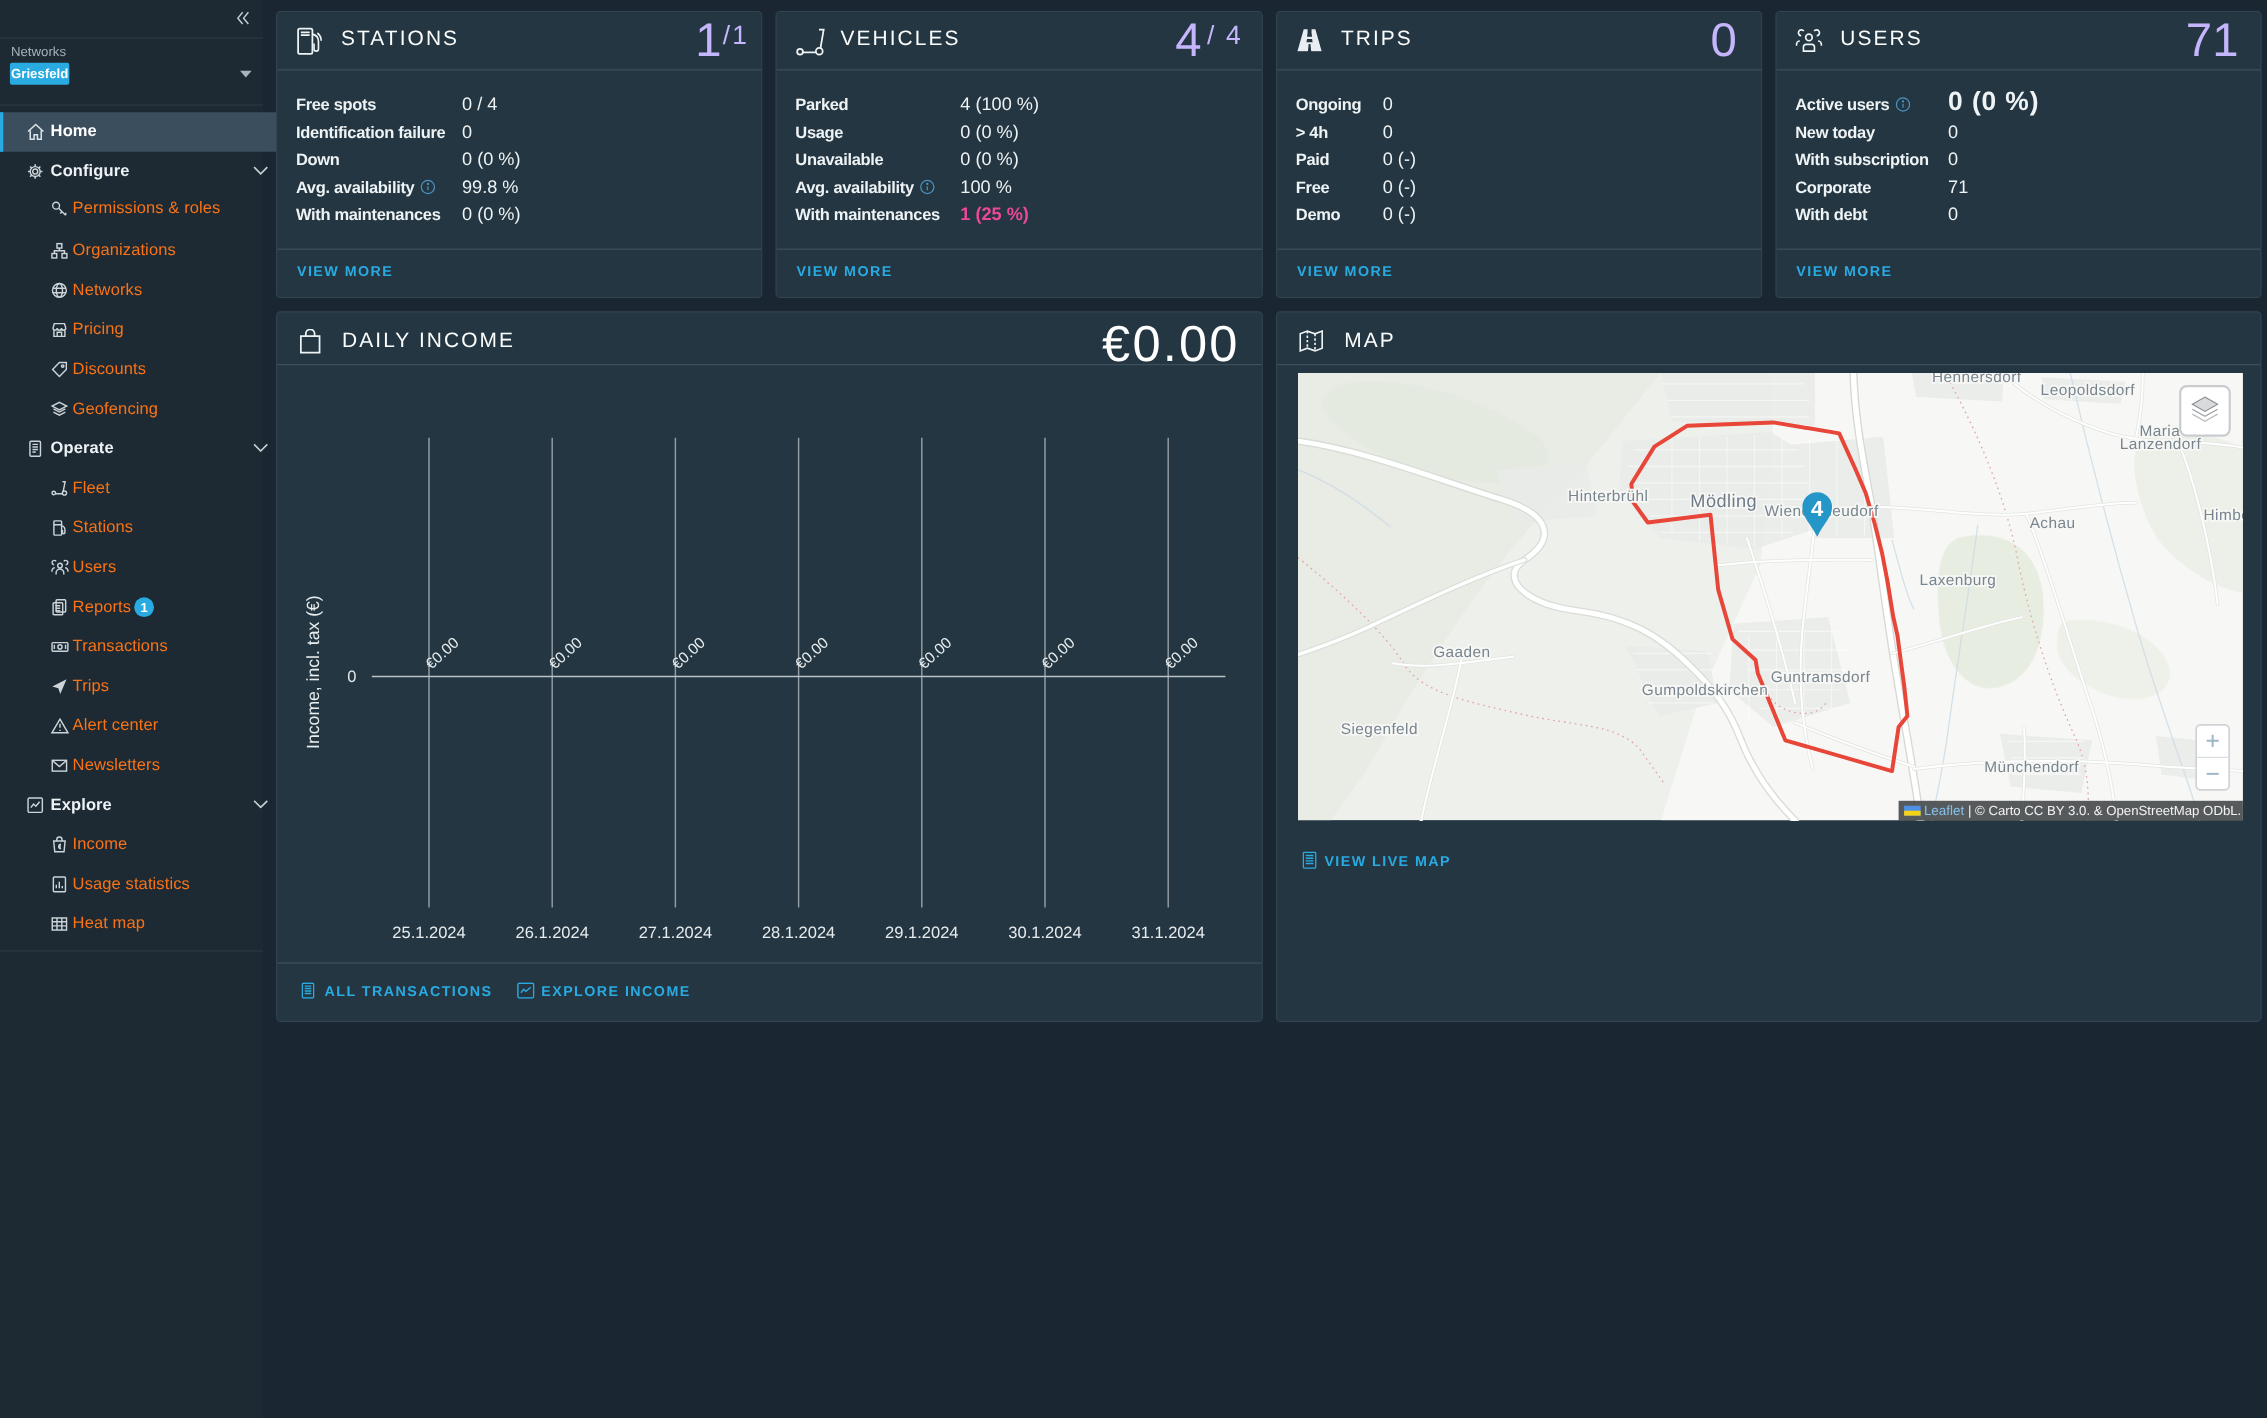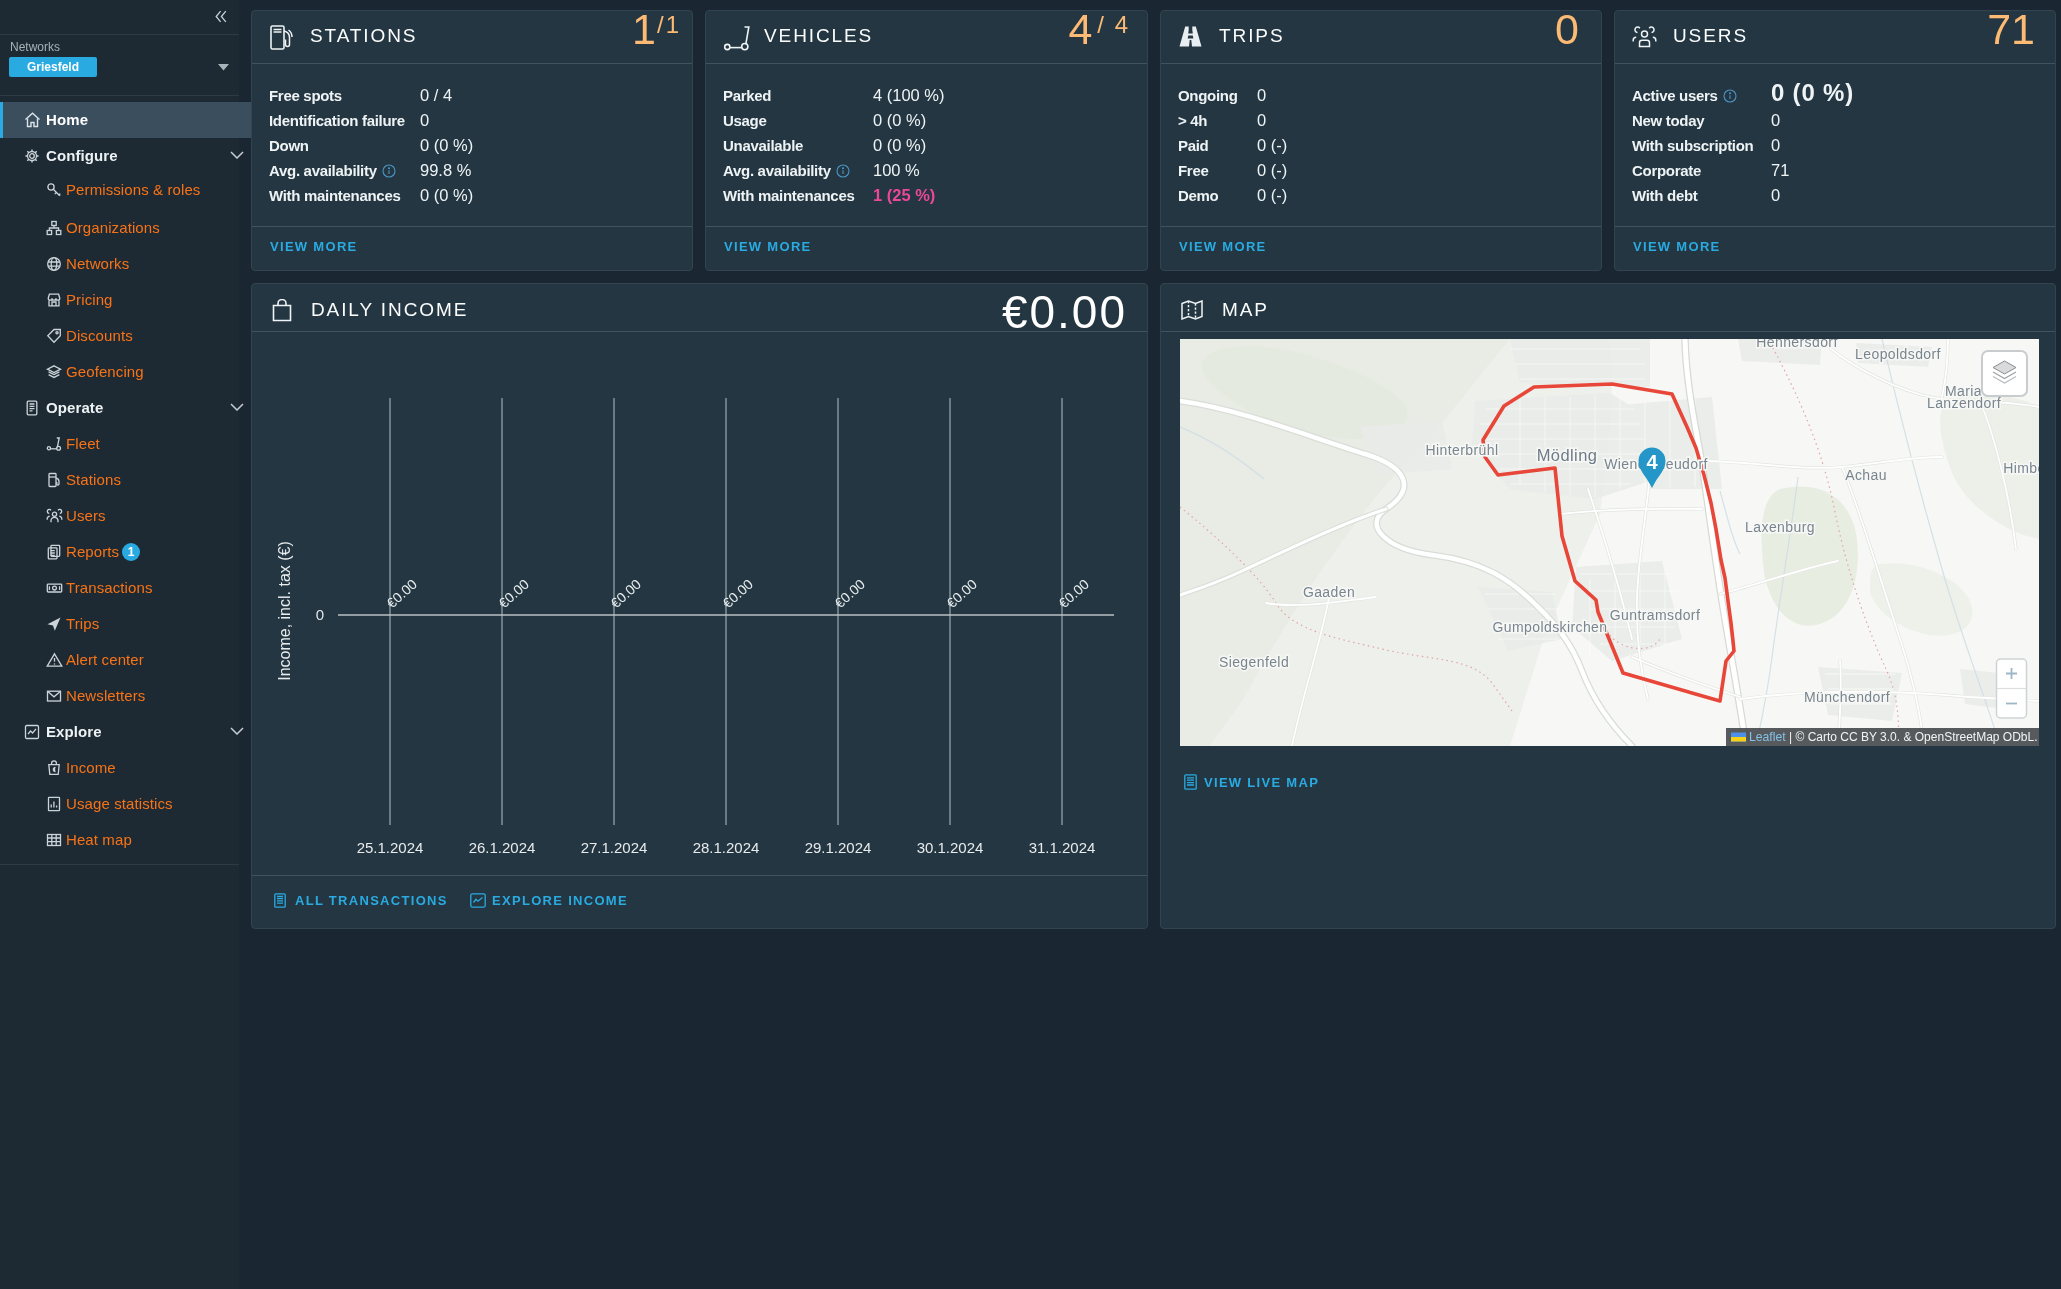--- a/index.html
+++ b/index.html
@@ -2,21 +2,21 @@
 <html><head>
 <meta charset="utf-8">
 <style>
   html,body{margin:0;padding:0}
   body{width:2061px;height:1289px;background:#1a2631;font-family:"Liberation Sans",sans-serif;position:relative;overflow:hidden;-webkit-font-smoothing:antialiased}
   #sidebar{position:absolute;left:0;top:0;width:239px;height:1289px;background:#1d2a33}
   .sdiv{position:absolute;left:0;width:239px;height:1px;background:#2d3b45}
   .card{position:absolute;background:#243641;border:1px solid #32444f;border-radius:4px;box-sizing:border-box}
   .cdiv{position:absolute;left:0;right:0;height:1px;background:#41535e}
   .ttl{position:absolute;font-size:19px;letter-spacing:1.9px;color:#fbfdfd;white-space:nowrap}
-  .bign{position:absolute;color:#fdba74;white-space:nowrap;text-align:left;line-height:28px}
+  .bign{position:absolute;color:#c4b5fd;white-space:nowrap;text-align:left;line-height:44px}
   .bign .b1{font-size:43px}
   .bign .b2{font-size:24px;position:relative;top:-11px;margin-left:-5px;letter-spacing:2px}
   .row{position:absolute;left:17px;right:8px;height:25px;line-height:25px;font-size:16.5px;color:#eef3f5;white-space:nowrap}
   .row .lb{font-weight:bold;color:#eef3f5;font-size:15px;letter-spacing:-0.3px}
   .row .vl{position:absolute;top:0}
   .vmore{position:absolute;left:18px;font-size:13px;font-weight:bold;letter-spacing:1.3px;color:#29abe2;white-space:nowrap}
   .info{display:inline-block;vertical-align:-2px;margin-left:5px}
   .red{color:#ec4899;font-weight:bold}
   .navrow{position:absolute;left:0;width:258px;height:36px}
   .navrow .ic{position:absolute;left:24px;top:10px}
@@ -28,21 +28,21 @@
 </style>
 </head>
 <body>
 <div id="sidebar">
   <svg style="position:absolute;left:215px;top:10px" width="12" height="13" viewBox="0 0 12 13" fill="none" stroke="#c8d0d5" stroke-width="1.3">
       <path d="M5.6 1.2 L1.2 6.5 L5.6 11.8"></path>
       <path d="M10.8 1.2 L6.4 6.5 L10.8 11.8"></path>
     </svg>
   <div class="sdiv" style="top:34px"></div>
   <div style="position:absolute;left:10px;top:40px;font-size:12px;color:#a7b1b8">Networks</div>
-  <div style="position:absolute;left:9px;top:57px;height:20px;line-height:20px;background:#29abe2;border-radius:2px;padding:0 18px;color:#fff;font-size:12px;font-weight:bold">Griesfeld</div>
+  <div style="position:absolute;left:9px;top:57px;height:20px;line-height:20px;background:#29abe2;border-radius:2px;padding:0 1px;color:#fff;font-size:12px;font-weight:bold">Griesfeld</div>
   <svg style="position:absolute;left:218px;top:64px" width="11" height="7" viewBox="0 0 11 7">
       <path d="M0 0 L11 0 L5.5 6.5 Z" fill="#a9b3ba"></path>
     </svg>
   <div class="sdiv" style="top:95px"></div>
   <div class="sdiv" style="top:864px"></div>
   <div id="nav">
     <div class="navrow" style="top:102px;background:#3a4e5e">
         <div style="position:absolute;left:0;top:0;width:3px;height:36px;background:#29abe2"></div>
         <svg class="ic" width="17" height="16" viewBox="0 0 17 16" fill="none" stroke="#dde4e8" stroke-width="1.4">
           <path d="M1.5 7.5 L8.5 1.2 L15.5 7.5"></path>

